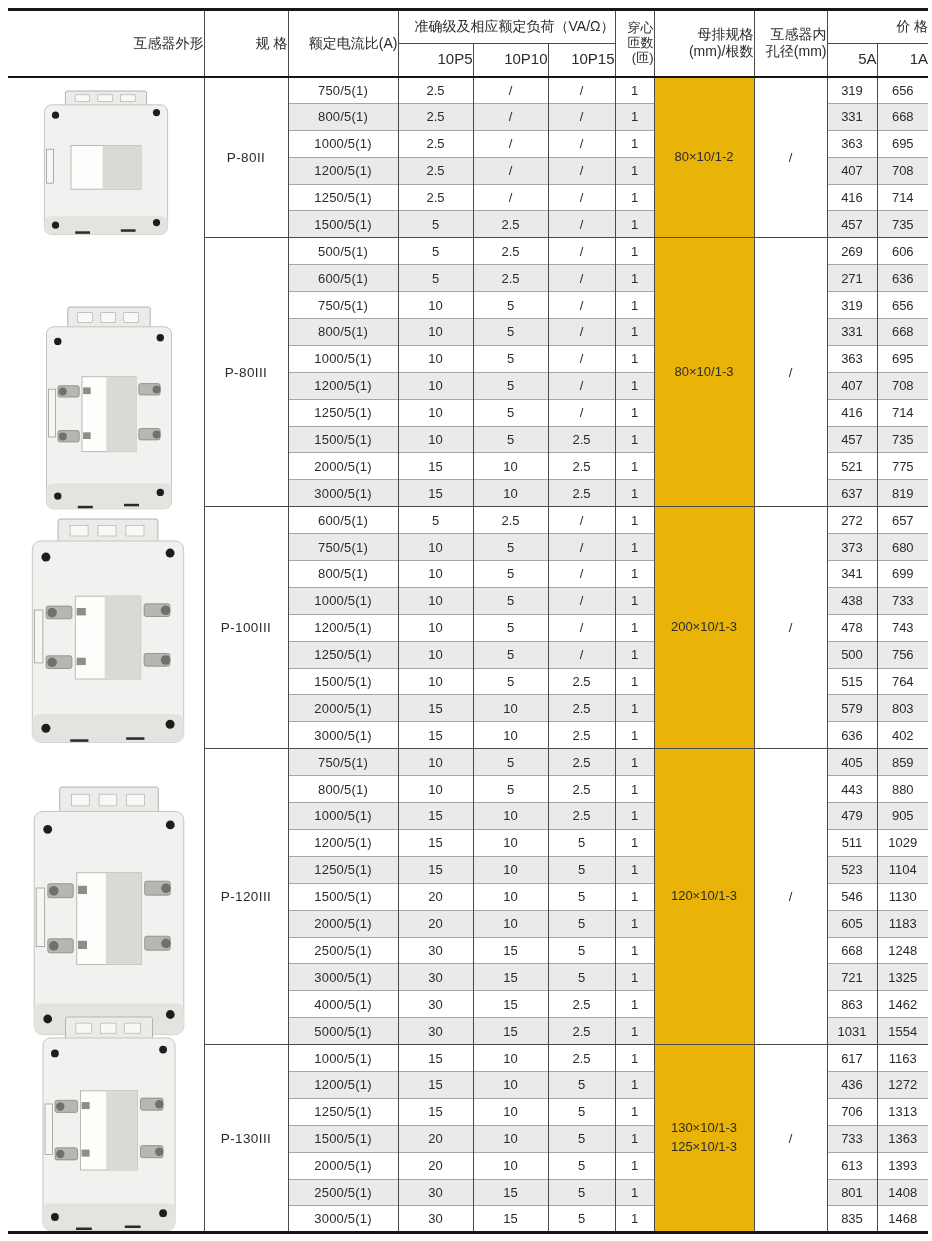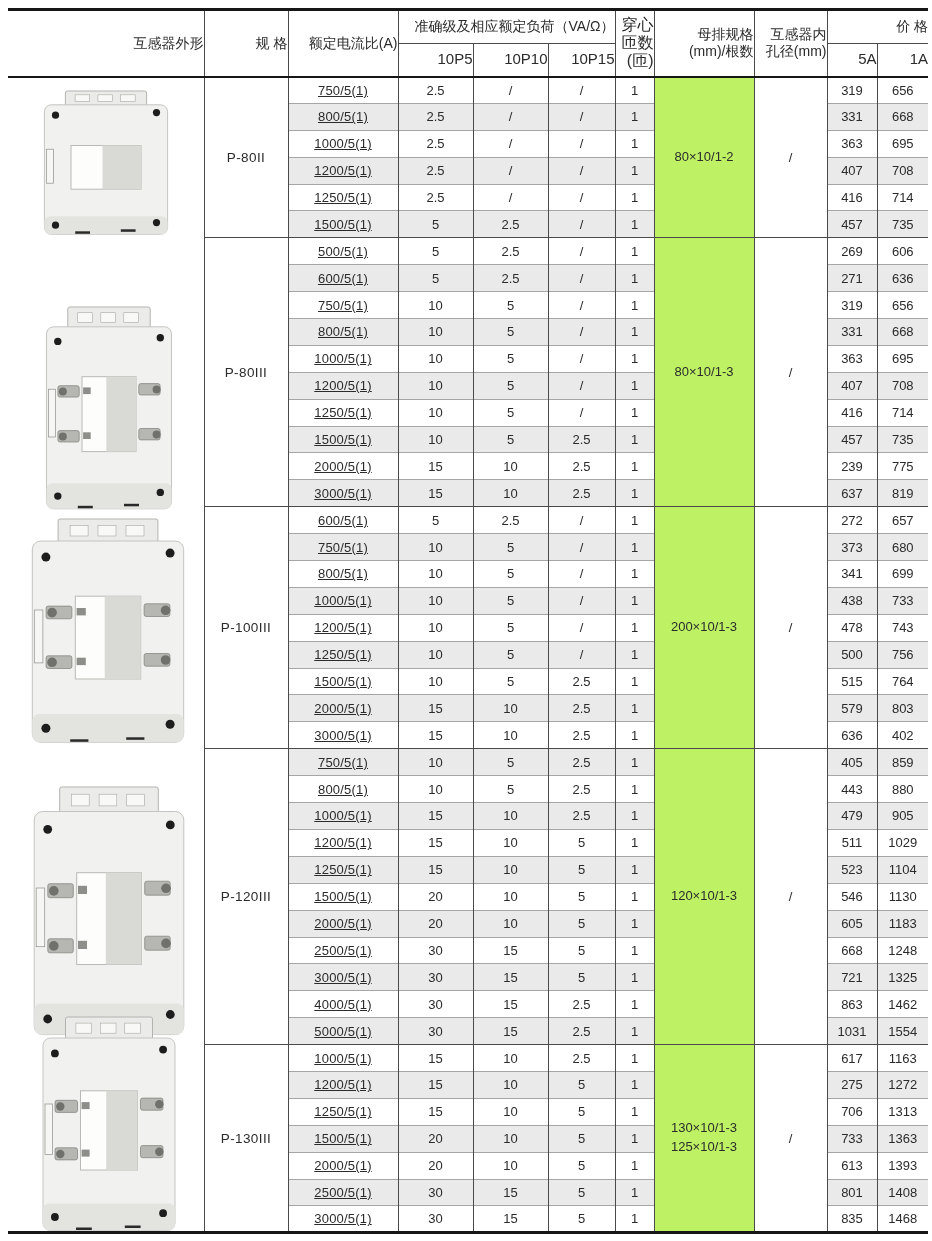--- a/index.html
+++ b/index.html
@@ -12,32 +12,32 @@
   .page{width:932px;height:1241px;overflow:hidden;background:#fff;}
   table{border-collapse:collapse;table-layout:fixed;width:920px;margin:8px 0 0 8px;
         border-top:3px solid var(--line-heavy);border-bottom:3px solid var(--line-heavy);}
   th,td{padding:0;margin:0;}
   th{font-weight:normal;text-align:right;vertical-align:middle;font-size:14px;
      border-left:1px solid var(--line-dark);white-space:pre-line;line-height:1.25;}
   th.no-left{border-left:none;}
   thead tr:first-child{height:34px;}
   thead tr:nth-child(2){height:33px;}
   thead tr:nth-child(2) th{border-top:1px solid var(--line-dark);font-size:15px;}
-  th.turns-h{font-size:16px;line-height:1.15;}
+  th.turns-h{font-size:13px;line-height:1.15;}
   tbody td{border-left:1px solid var(--line-dark);border-top:1px solid var(--line-light);
      text-align:center;vertical-align:middle;font-size:13px;}
   tbody tr{height:26.9px;}
   td.gstart{border-top-color:var(--line-dark);}
   tbody tr:first-child > td{border-top:2px solid var(--line-heavy);}
   td.stripe{background:var(--stripe);}
   td.img-cell{border-left:none;border-top:2px solid var(--line-heavy);position:relative;background:#fff;}
   td.spec{font-size:13.5px;letter-spacing:0.4px;background:#fff;margin-left:24px;}
-  td.busbar{white-space:pre-line;line-height:1.45;background:#bef264;}
+  td.busbar{white-space:pre-line;line-height:1.45;background:#eab308;}
   td.hole{background:#fff;}
-  td.ratio{letter-spacing:0.2px;text-decoration:underline;}
+  td.ratio{letter-spacing:0.2px;}
   .img-wrap{position:absolute;inset:0;overflow:hidden;}
   .photo{position:absolute;}
   .photo svg{display:block;}
 </style>
 </head>
 <body>
 
 <div class="page">
   <table>
     <colgroup>
@@ -347,21 +347,21 @@
           <td class="turns stripe">1</td>
           <td class="price stripe">457</td>
           <td class="price stripe">735</td>
         </tr>
         <tr>
           <td class="ratio">2000/5(1)</td>
           <td class="load">15</td>
           <td class="load">10</td>
           <td class="load">2.5</td>
           <td class="turns">1</td>
-          <td class="price">239</td>
+          <td class="price">521</td>
           <td class="price">775</td>
         </tr>
         <tr>
           <td class="ratio stripe">3000/5(1)</td>
           <td class="load stripe">15</td>
           <td class="load stripe">10</td>
           <td class="load stripe">2.5</td>
           <td class="turns stripe">1</td>
           <td class="price stripe">637</td>
           <td class="price stripe">819</td>
@@ -564,21 +564,21 @@
           <td rowspan="7" class="hole gstart">/</td>
           <td class="price gstart">617</td>
           <td class="price gstart">1163</td>
         </tr>
         <tr>
           <td class="ratio stripe">1200/5(1)</td>
           <td class="load stripe">15</td>
           <td class="load stripe">10</td>
           <td class="load stripe">5</td>
           <td class="turns stripe">1</td>
-          <td class="price stripe">275</td>
+          <td class="price stripe">436</td>
           <td class="price stripe">1272</td>
         </tr>
         <tr>
           <td class="ratio">1250/5(1)</td>
           <td class="load">15</td>
           <td class="load">10</td>
           <td class="load">5</td>
           <td class="turns">1</td>
           <td class="price">706</td>
           <td class="price">1313</td>

